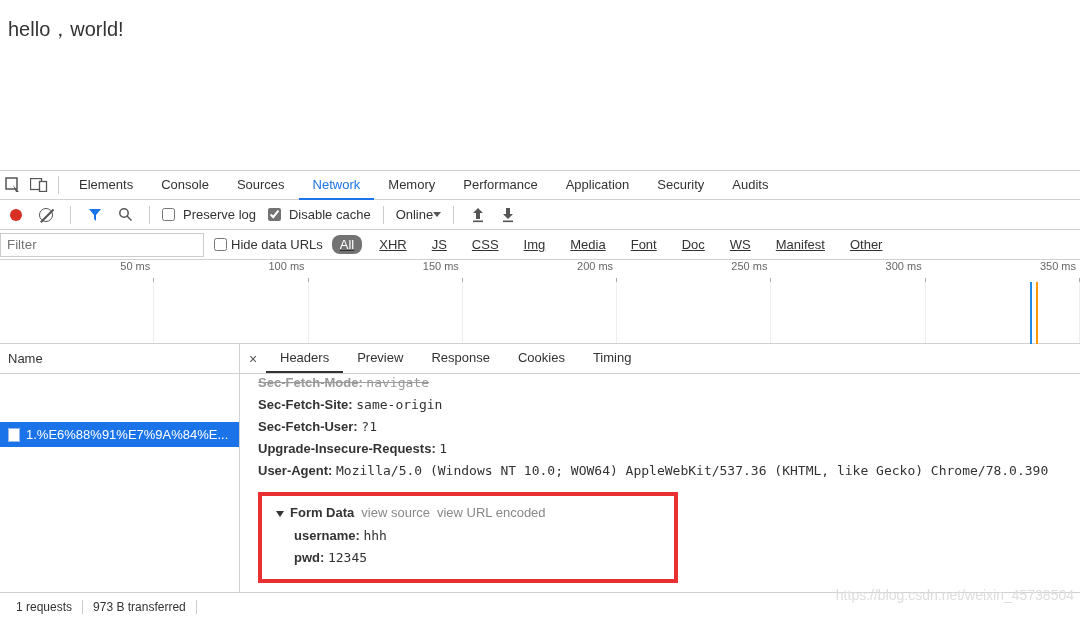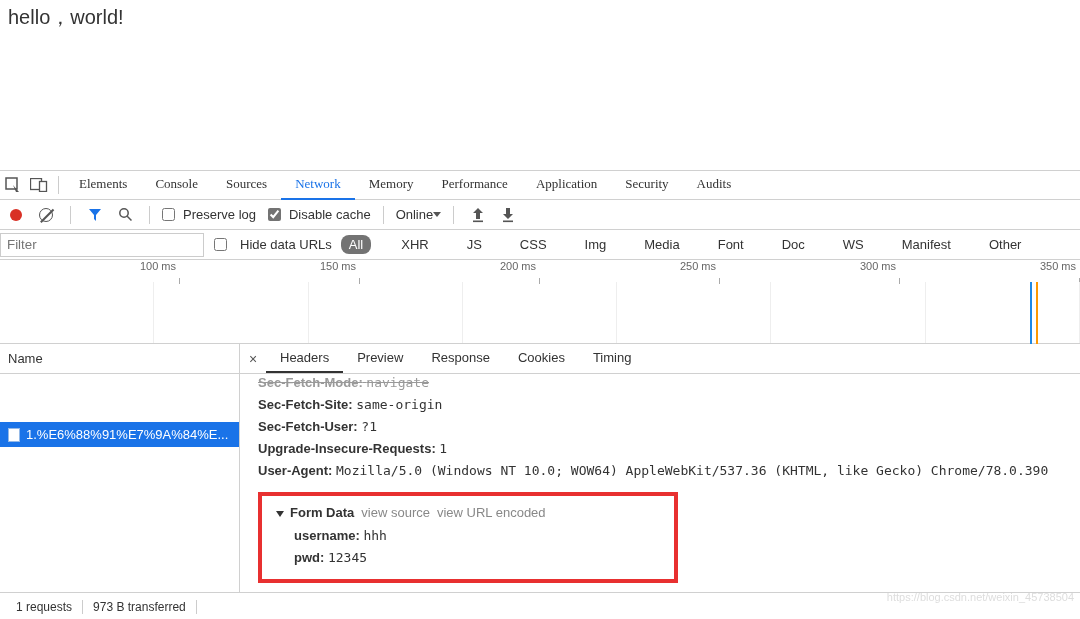--- a/index.html
+++ b/index.html
@@ -1,42 +1,42 @@
 <!DOCTYPE html>
 <html><head>
 <meta charset="utf-8">
 <style>
   * { box-sizing: border-box; margin: 0; padding: 0; }
   body { font-family: "Segoe UI", Arial, sans-serif; font-size: 13px; color: #333; background: #fff; width: 1080px; height: 619px; overflow: hidden; position: relative; }
-  .page-content { padding: 4px 8px; font-size: 20px; height: 170px; }
+  .page-content { padding: 16px 8px; font-size: 20px; height: 170px; }
   .mono { font-family: Consolas, monospace; }
   
   .dt-tabs { display: flex; align-items: center; height: 30px; border-top: 1px solid #d0d0d0; border-bottom: 1px solid #d0d0d0; }
   .dt-tabs .icon-btn { width: 26px; height: 26px; display: flex; align-items: center; justify-content: center; color: #555; cursor: pointer; }
   .vline { width: 1px; height: 18px; background: #ccc; margin: 0 6px; }
-  .tab { padding: 6px 14px; color: #333; cursor: pointer; font-family: Liberation Serif, serif; }
+  .tab { padding: 6px 14px; color: #333; cursor: pointer; }
   .tab.active { color: #1a73e8; border-bottom: 2px solid #1a73e8; }
   
   .nw-toolbar { display: flex; align-items: center; height: 30px; border-bottom: 1px solid #d0d0d0; padding: 0 4px; gap: 6px; }
   .nw-toolbar .icon-btn { width: 24px; height: 26px; display: flex; align-items: center; justify-content: center; cursor: pointer; }
   .rec-dot { width: 12px; height: 12px; border-radius: 50%; background: #d93025; }
   .clear-circ { width: 14px; height: 14px; border: 1.5px solid #555; border-radius: 50%; position: relative; }
   .clear-circ::after { content: ""; position: absolute; width: 18px; height: 1.5px; background: #555; transform: rotate(-45deg); left: -2px; top: 6px; }
   .funnel { color: #1a73e8; }
   .magnify { color: #555; }
   .chk { margin-right: 4px; accent-color:#737373; }
   .sel-online { display: flex; align-items: center; gap: 0; }
   .caret-down { width: 0; height: 0; border-left: 4px solid transparent; border-right: 4px solid transparent; border-top: 5px solid #555; }
   .upload, .download { color: #555; }
   
   .filter-row { display: flex; align-items: center; height: 30px; border-bottom: 1px solid #d0d0d0; }
   .filter-input { border: 1px solid #ccc; height: 24px; width: 204px; padding: 0 6px; color: #888; margin-right: 10px; }
   .pill { padding: 2px 8px; border-radius: 8px; cursor: pointer; margin: 0 3px; }
   .pill.active { background: #737373; color: #fff; }
-  .type-list { display: flex; align-items: center; gap: 16px; }
+  .type-list { display: flex; align-items: center; gap: 3px; text-decoration: underline; }
   
   .timeline { height: 84px; border-bottom: 1px solid #d0d0d0; position: relative; }
   .ruler { display: flex; height: 20px; }
   .ruler .tick { flex: 1; position: relative; font-size: 11px; color: #666; text-align: right; padding-right:4px;}
   .ruler .tick::after { content:""; position:absolute; right:0; top:18px; width:1px; height:6px; background:#aaa;}
   .tl-grid { position:absolute; left:0; right:0; top:22px; bottom:0; display:flex;}
   .tl-grid .col { flex:1; border-right:1px solid #eee;}
   .tl-bar-blue { position:absolute; top:22px; left:1030px; width:2px; height:62px; background:#1e88e5;}
   .tl-bar-orange{ position:absolute; top:22px; left:1036px; width:2px; height:62px; background:#ff9800;}
   
@@ -54,21 +54,21 @@
   .hdr-line { white-space: nowrap; }
   .hdr-line b { font-weight: 600; }
   .form-data-block { border: 4px solid #e83030; margin-top: 10px; padding: 6px 14px 10px 14px; width:420px; }
   .section-title { display: flex; align-items: flex-end; gap: 7px; }
   .tri { display:inline-block; width:0; height:0; border-left:4px solid transparent; border-right:4px solid transparent; border-top:6px solid #333; margin-right:6px; }
   .link-gray { color:#888; cursor:pointer;}
   .kv-indent { padding-left:18px;}
   
   .statusbar { position: absolute; bottom: -1px; left:0; right:0; height: 28px; border-top: 1px solid #d0d0d0; display: flex; align-items: center; font-size: 12px; padding: 0 6px; background:#fff;}
   .statusbar .seg { padding: 0 10px; border-right: 1px solid #ccc; }
-  .watermark { color:#ddd; font-size:11px; position:absolute; right:6px; bottom:16px;}
+  .watermark { color:#ddd; font-size:14px; position:absolute; right:6px; bottom:16px;}
   svg { display:block; }
 </style>
 </head>
 <body>
 
 <div class="page-content">hello，world!</div>
 
 <div class="dt-tabs">
   <div class="icon-btn">
     <svg width="16" height="16" viewBox="0 0 16 16">
@@ -139,41 +139,42 @@
   <div class="icon-btn download">
     <svg width="14" height="16" viewBox="0 0 14 16">
         <path d="M5 1 H9 V7 H12 L7 12 L2 7 H5 Z" fill="#555"></path>
         <rect x="2" y="13.5" width="10" height="1.6" fill="#555"></rect>
       </svg>
   </div>
 </div>
 
 <div class="filter-row">
   <input class="filter-input" placeholder="Filter" style="">
-  <label style="display:flex;align-items:center;gap:9px;margin-right:6px;">
+  <label style="display:flex;align-items:center;gap:0;margin-right:6px;">
       <input type="checkbox" class="chk" style="">
       <span>Hide data URLs</span>
     </label>
   <div id="type-pills" class="type-list">
       <span class="pill active">All</span>
       <span class="pill">XHR</span>
       <span class="pill">JS</span>
       <span class="pill">CSS</span>
       <span class="pill">Img</span>
       <span class="pill">Media</span>
       <span class="pill">Font</span>
       <span class="pill">Doc</span>
       <span class="pill">WS</span>
       <span class="pill">Manifest</span>
       <span class="pill">Other</span>
     </div>
 </div>
 
 <div class="timeline">
   <div class="ruler" id="ruler">
+      <div class="tick">50 ms</div>
       <div class="tick">100 ms</div>
       <div class="tick">150 ms</div>
       <div class="tick">200 ms</div>
       <div class="tick">250 ms</div>
       <div class="tick">300 ms</div>
       <div class="tick">350 ms</div>
     </div>
   <div class="tl-grid">
       <div class="col"></div>
       <div class="col"></div>

